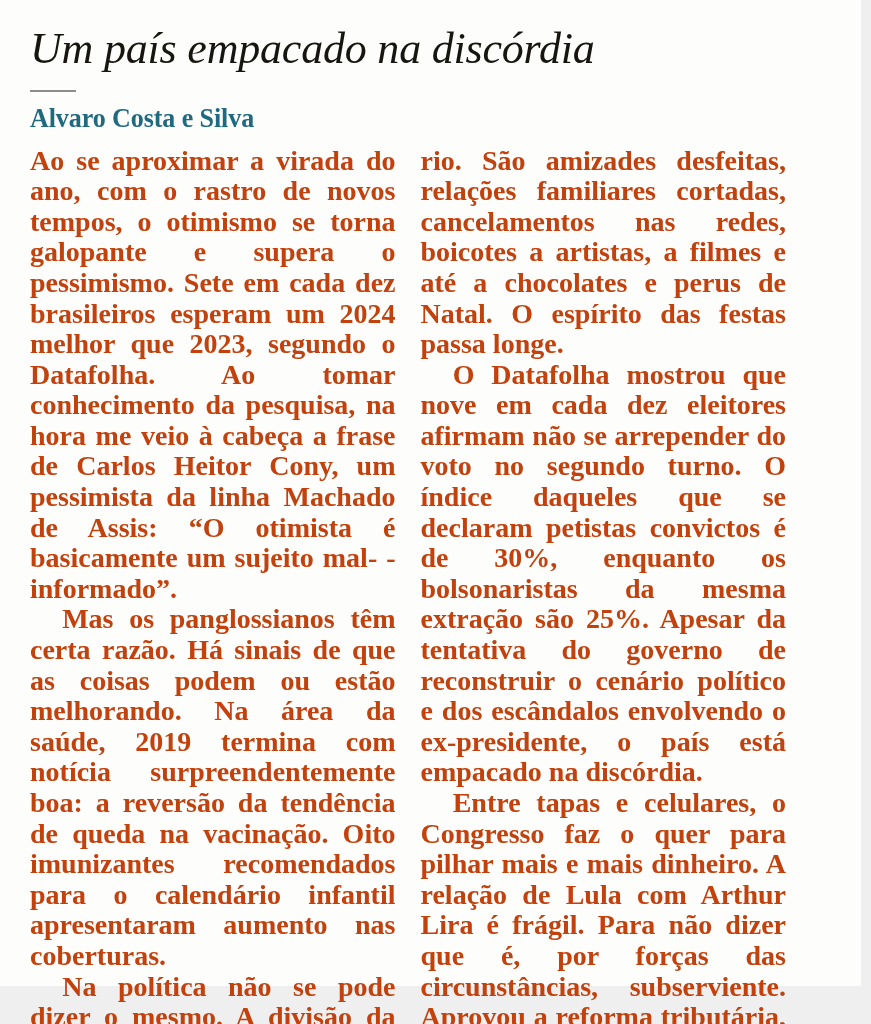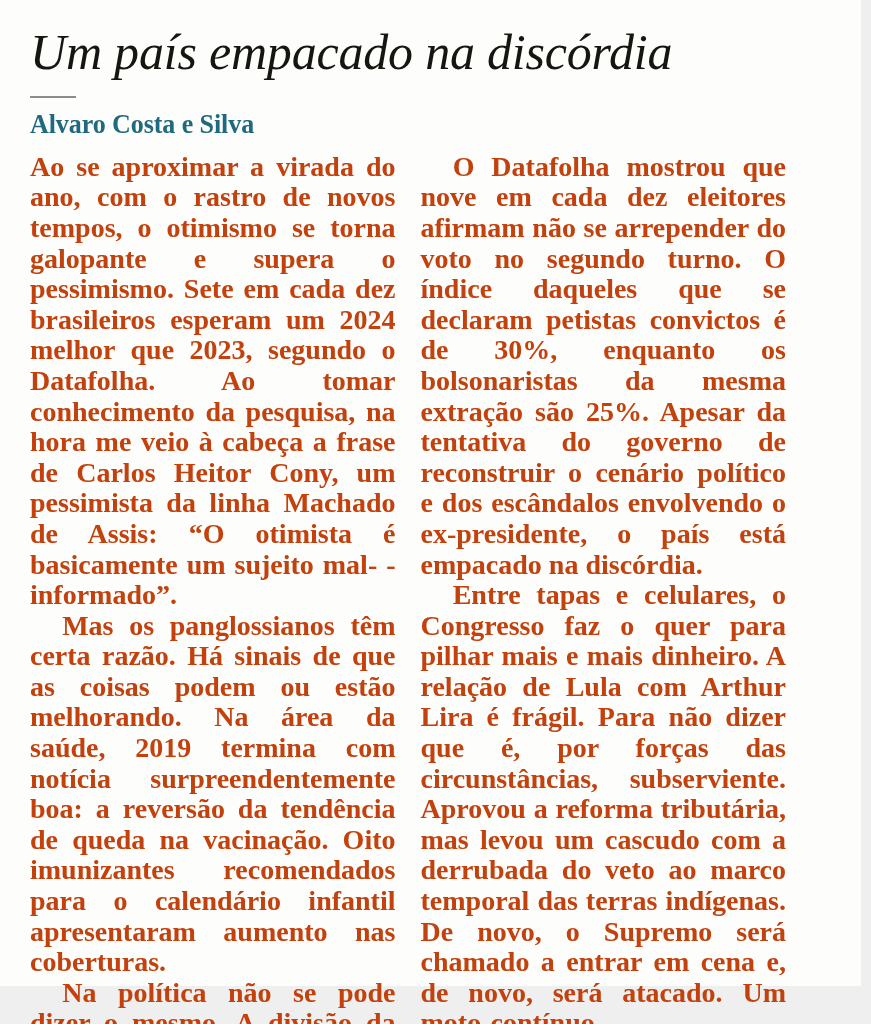--- a/index.html
+++ b/index.html
@@ -30,21 +30,21 @@
     left: 30px;
     top: 0;
     width: 756px;
   }
 
   
   .headline {
     font-family: "Liberation Serif", "DejaVu Serif", serif;
     font-style: italic;
     font-weight: 400;
-    font-size: 50px;
+    font-size: 44px;
     line-height: 1.04;
     letter-spacing: -0.2px;
     color: #17150f;
     margin: 0;
     padding-top: 26px;
     white-space: nowrap;
   }
 
   
   .byline-rule {
@@ -112,19 +112,20 @@
 
     <div class="article-body">
 
       <div class="column">
         <p>Ao se aproximar a virada do ano, com o rastro de novos tempos, o otimismo se torna galopante e supera o pessimismo. Sete em cada dez brasileiros esperam um 2024 melhor que 2023, segundo o Datafolha. Ao tomar conhecimento da pesquisa, na hora me veio à cabeça a frase de Carlos Heitor Cony, um pessimista da linha Machado de Assis: “O otimista é basicamente um sujeito mal- -informado”.</p>
         <p class="indented">Mas os panglossianos têm certa razão. Há sinais de que as coisas podem ou estão melhorando. Na área da saúde, 2019 termina com notícia surpreendentemente boa: a reversão da tendência de queda na vacinação. Oito imunizantes recomendados para o calendário infantil apresentaram aumento nas coberturas.</p>
         <p class="indented flush-last">Na política não se pode dizer o mesmo. A divisão da sociedade que marcou as eleições continua imutável. Um livro recém-lançado —”Biografia do Abismo”, de Felipe Nunes e Thomas Traumann— revela o tamanho de nosso buraco civilizató-</p>
       </div>
 
       <div class="column">
+        <p>rio. São amizades desfeitas, relações familiares cortadas, cancelamentos nas redes, boicotes a artistas, a filmes e até a chocolates e perus de Natal. O espírito das festas passa longe.</p>
         <p class="indented">O Datafolha mostrou que nove em cada dez eleitores afirmam não se arrepender do voto no segundo turno. O índice daqueles que se declaram petistas convictos é de 30%, enquanto os bolsonaristas da mesma extração são 25%. Apesar da tentativa do governo de reconstruir o cenário político e dos escândalos envolvendo o ex-presidente, o país está empacado na discórdia.</p>
         <p class="indented">Entre tapas e celulares, o Congresso faz o quer para pilhar mais e mais dinheiro. A relação de Lula com Arthur Lira é frágil. Para não dizer que é, por forças das circunstâncias, subserviente. Aprovou a reforma tributária, mas levou um cascudo com a derrubada do veto ao marco temporal das terras indígenas. De novo, o Supremo será chamado a entrar em cena e, de novo, será atacado. Um moto-contínuo.</p>
       </div>
 
     </div>
   </div>
 </div>
 
 </body></html>

